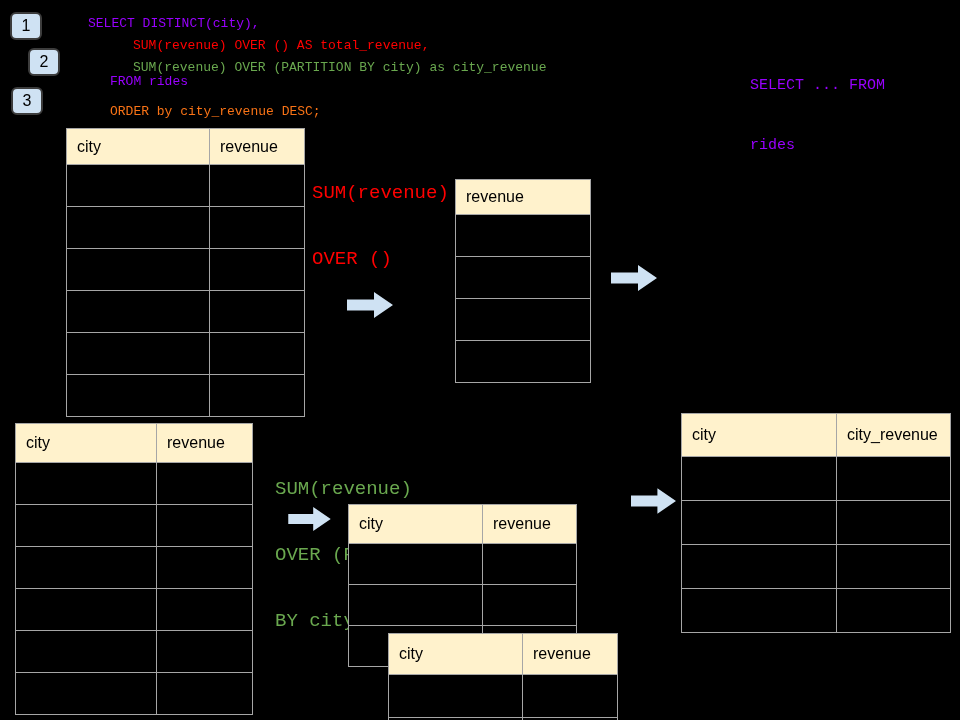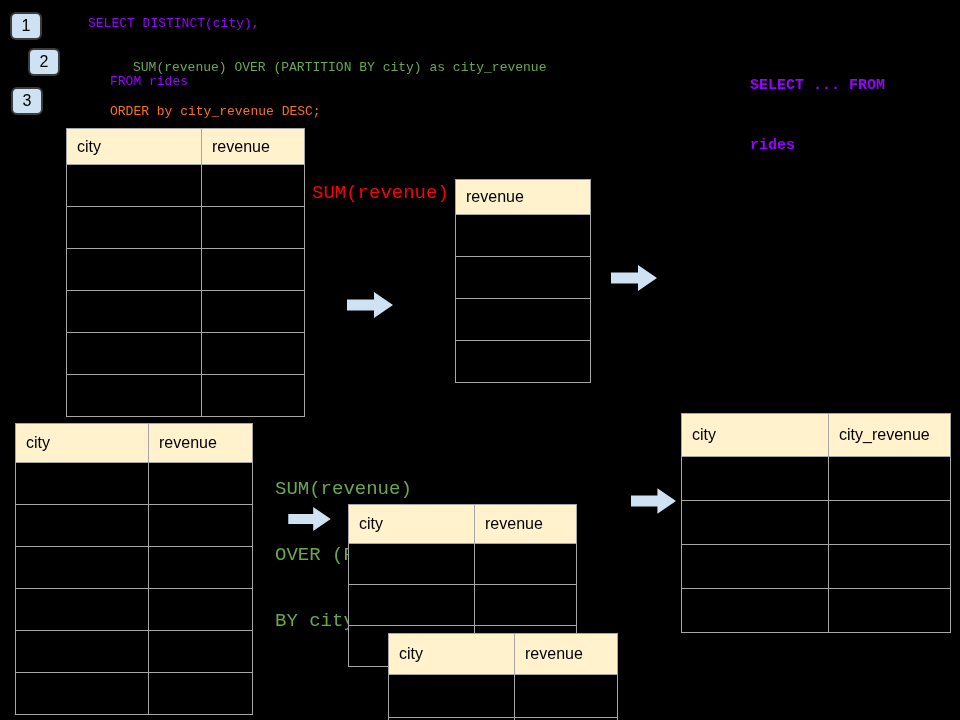--- a/index.html
+++ b/index.html
@@ -30,39 +30,39 @@
   }
   #sql-1{left:88px;top:13px}
   #sql-2{left:133px;top:35px}
   #sql-3{left:133px;top:57px}
   #sql-4{left:110px;top:71px}
   #sql-5{left:110px;top:101px}
   
   .side-note{
     position:absolute;left:750px;top:36px;
     font-family:"Liberation Mono",monospace;
-    font-weight:bold;font-size:15px;line-height:20px;white-space:pre;
+    font-weight:normal;font-size:15px;line-height:20px;white-space:pre;
   }
   
   .annotation{
     position:absolute;
     font-family:"Liberation Mono",monospace;
     font-weight:normal;font-size:19px;line-height:22px;white-space:pre;
   }
   #annotation-total{left:312px;top:138px}
   #annotation-partition{left:275px;top:434px}
   
   table.tbl{
     position:absolute;border-collapse:collapse;table-layout:fixed;
   }
   table.tbl th{
     background:var(--table_header_bg,#fff2cc);
     border:1px solid var(--table_border,#a6a6a6);
     font-weight:normal;font-size:16px;color:#000;
-    text-align:left;padding:0 0 0 10px;vertical-align:middle;
+    text-align:left;padding:0 8px 0 10px;vertical-align:middle;
   }
   table.tbl td{
     background:var(--cell_bg,#000);
     border:1px solid var(--table_border,#a6a6a6);
     padding:0;
   }
   #tbl-source-top{left:66px;top:128px;width:239px}
   #tbl-source-top th{height:35px}
   #tbl-source-top td{height:41px}
   #tbl-source-top .col1{width:124px}
@@ -100,31 +100,33 @@
 </head>
 <body>
 
 <div id="stage">
 
   <div class="badge" id="badge-1">1</div>
   <div class="badge" id="badge-2">2</div>
   <div class="badge" id="badge-3">3</div>
 
   <div class="code-line" id="sql-1" style="color: rgb(153, 0, 255);">SELECT DISTINCT(city),</div>
+  <div class="code-line" id="sql-2" style="color: rgb(255, 0, 0);">SUM(revenue) OVER () AS total_revenue,</div>
   <div class="code-line" id="sql-3" style="color: rgb(106, 168, 79); text-align: center;">SUM(revenue) OVER (PARTITION BY city) as city_revenue</div>
   <div class="code-line" id="sql-4" style="color: rgb(153, 0, 255);">FROM rides</div>
   <div class="code-line" id="sql-5" style="color: #f97316;">ORDER by city_revenue DESC;</div>
 
   <div class="side-note" style="color: rgb(153, 0, 255);">
     <div>SELECT ... FROM</div>
     <div>rides</div>
   </div>
 
   <div class="annotation" id="annotation-total" style="color: rgb(255, 0, 0);">
     <div>SUM(revenue)</div>
+    <div>OVER ()</div>
   </div>
 
   <div class="annotation" id="annotation-partition" style="color: rgb(106, 168, 79);">
     <div>SUM(revenue)</div>
     <div>OVER (PARTITION</div>
     <div>BY city)</div>
   </div>
 
   <table class="tbl" id="tbl-source-top">
     <thead>

